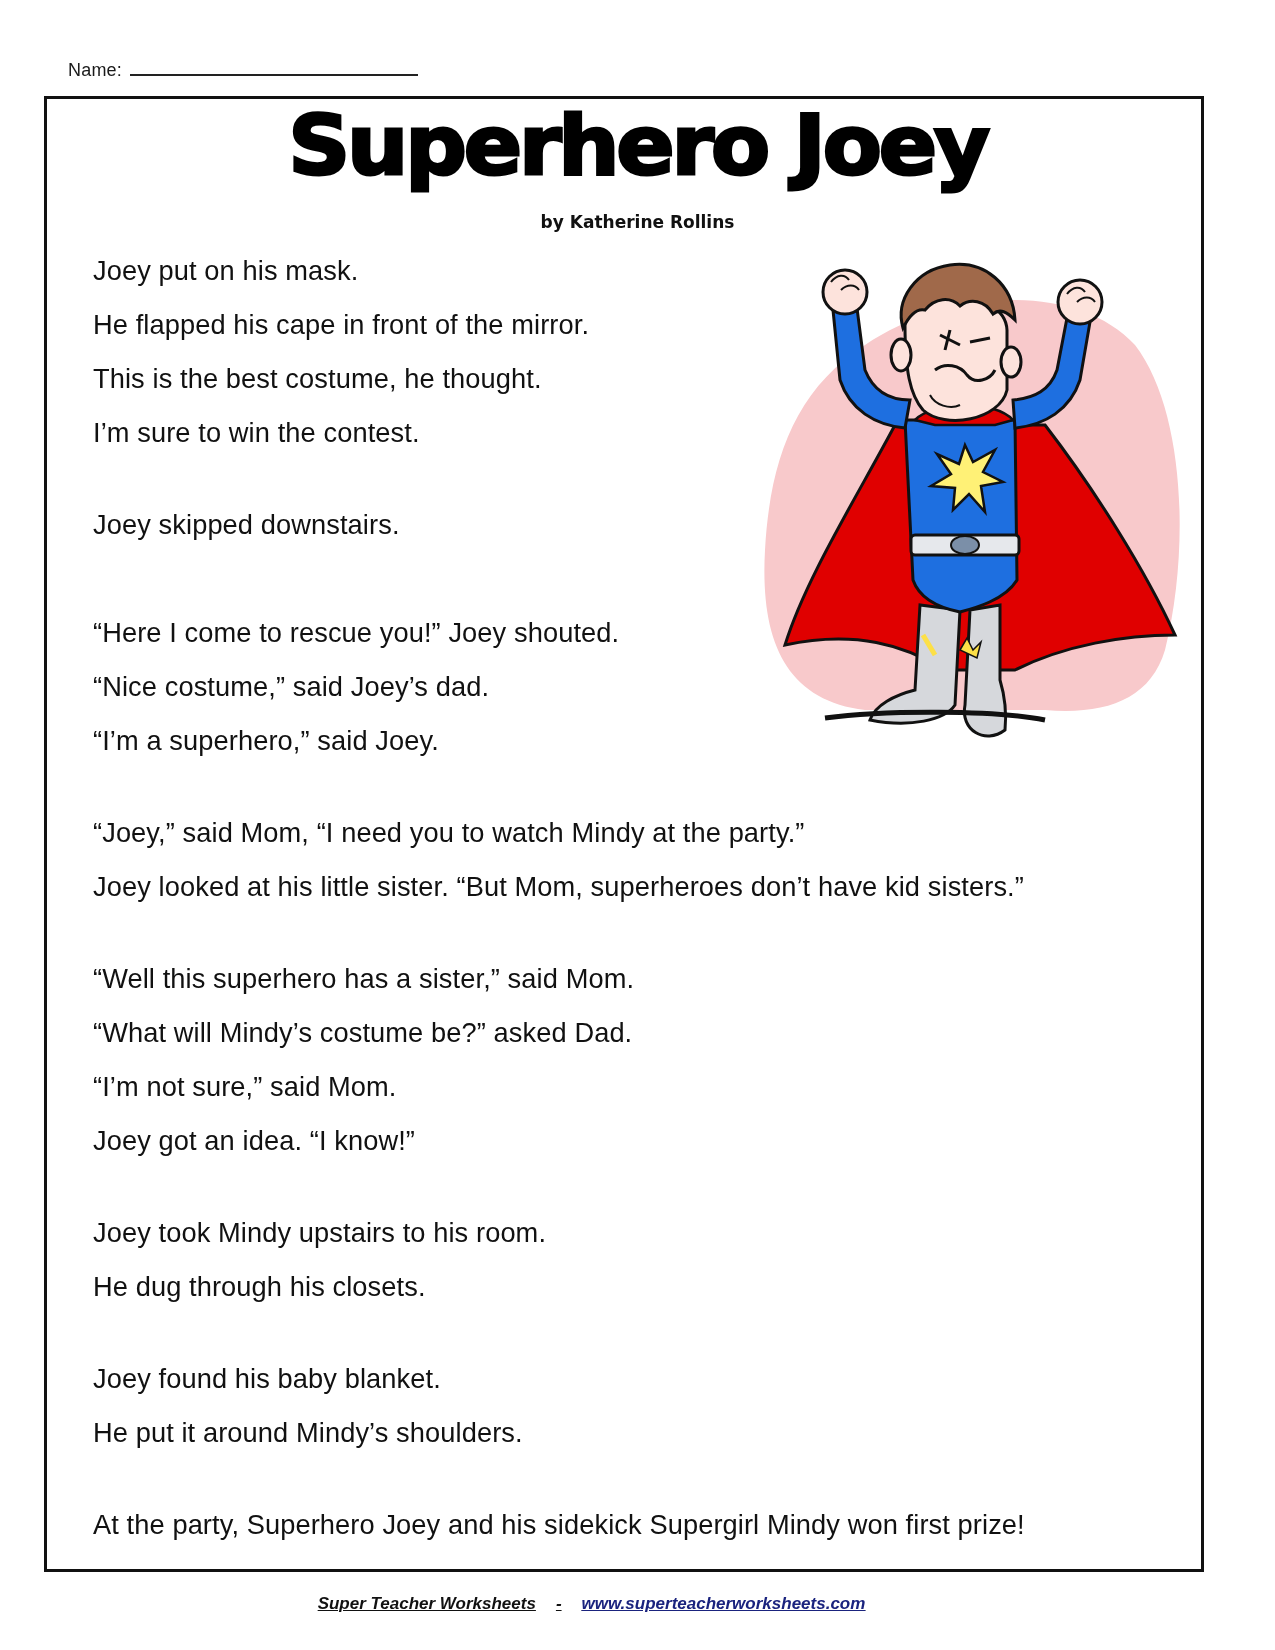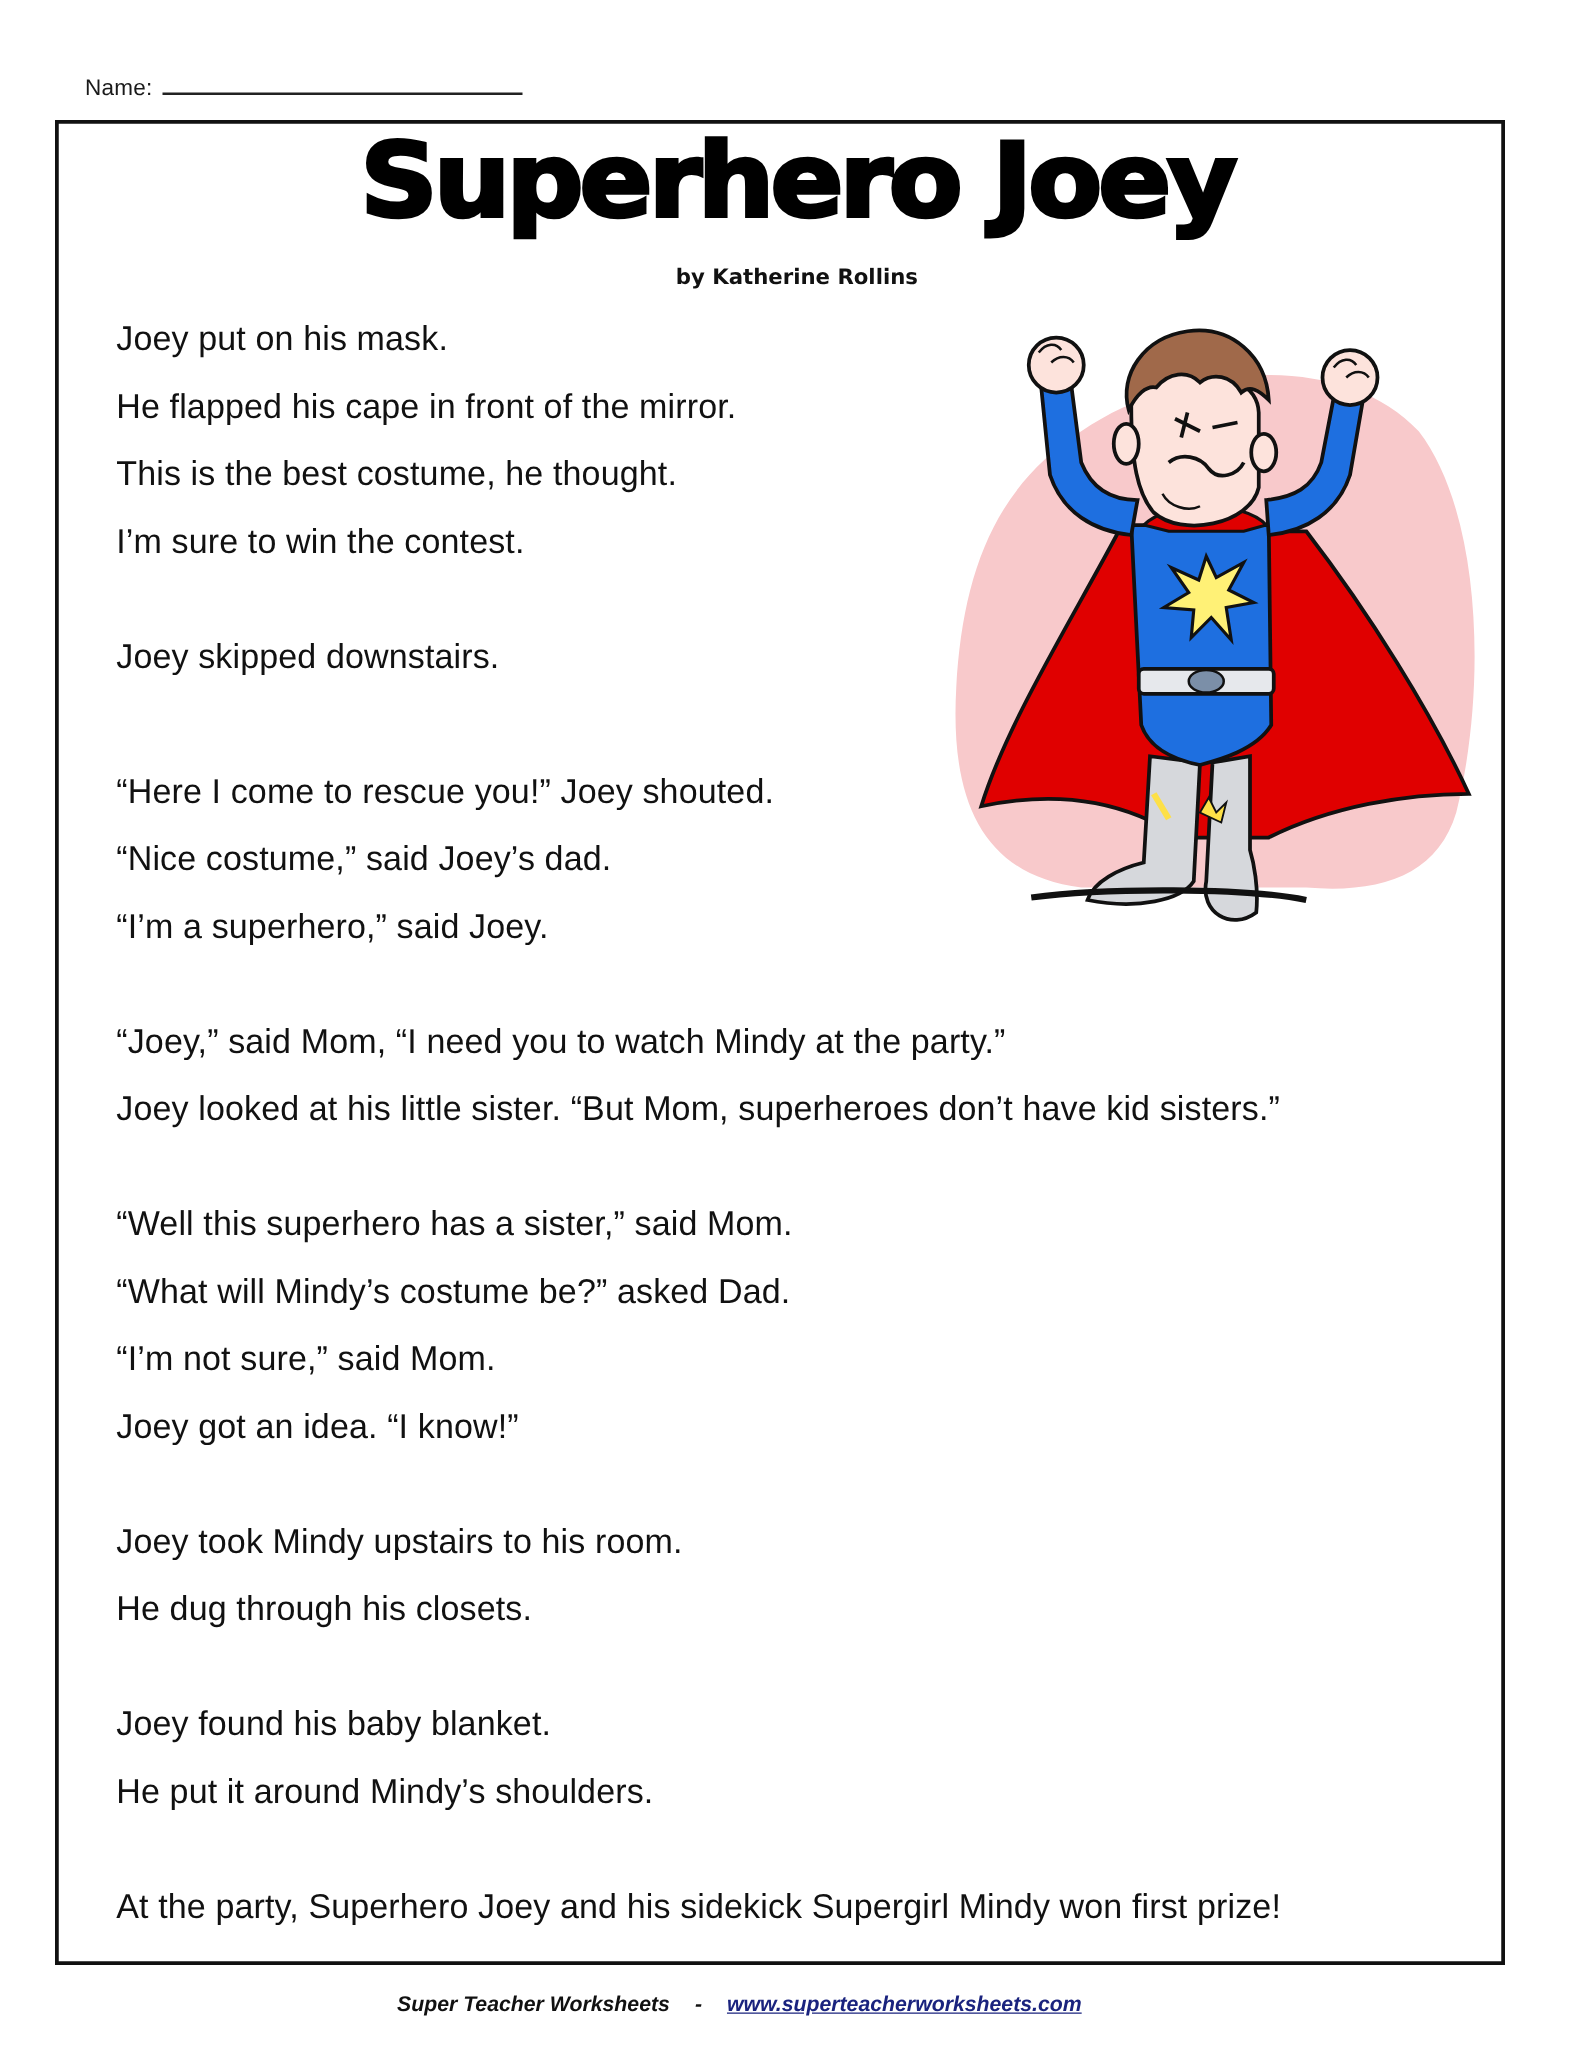--- a/index.html
+++ b/index.html
@@ -19,21 +19,21 @@
            -webkit-text-stroke: 3px #000; transform: scaleX(1.05); transform-origin: 637px 50%; }
   .byline { position: absolute; left: 0; width: 1275px; top: 192px; text-align: center;
             font-size: 17px; font-weight: bold; color: #111; font-family: "DejaVu Sans", sans-serif; margin-top: 20px; }
 
   .story-line { position: absolute; left: 93px; font-size: 27.5px; color: #111; white-space: nowrap;
                 line-height: 34px; transform-origin: left center; transform: scaleX(0.99); letter-spacing: 0.1px; }
 
   .illustration { position: absolute; left: 745px; top: 250px; width: 440px; height: 500px; }
 
   .footer { position: absolute; left: 0; width: 1183px; top: 1594px; text-align: center;
-            font-size: 17px; font-weight: bold; font-style: italic; color: #111; }
+            font-size: 17px; font-weight: bold; font-style: italic; color: #111; text-decoration: underline; }
   .footer .sep { margin: 0 20px; }
   .footer a { color: #1a237e; text-decoration: underline; }
 </style>
 </head>
 <body>
 
 <div class="name-row">
   <span>Name:</span>
   <span class="name-line"></span>
 </div>

